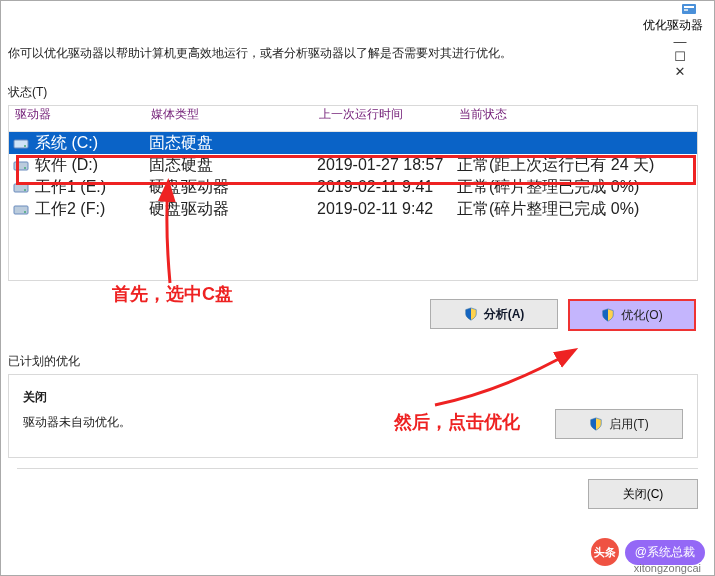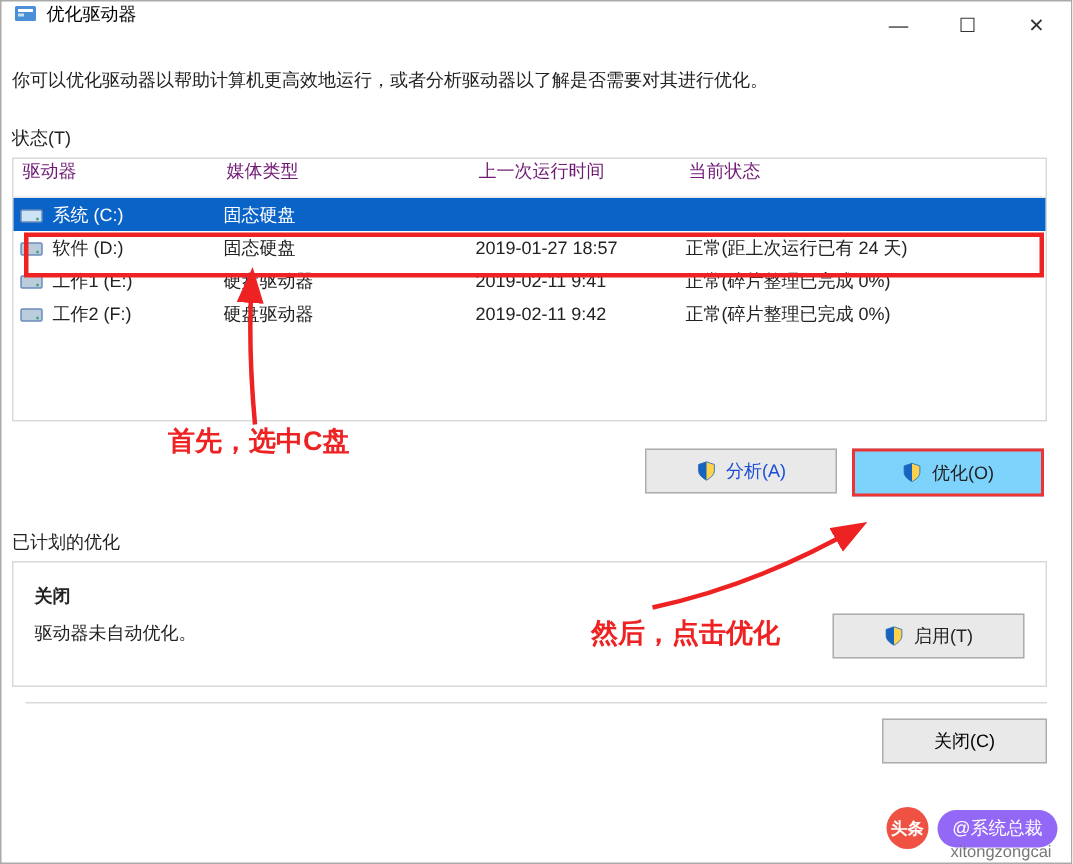--- a/index.html
+++ b/index.html
@@ -1,52 +1,52 @@
 <!DOCTYPE html>
 <html><head>
 <meta charset="utf-8">
 <style>
 * { box-sizing: border-box; margin: 0; padding: 0; font-family: "Microsoft YaHei", "Segoe UI", sans-serif; }
 body { background: #fff; width:715px; height:576px; overflow:hidden; position:relative; }
 
 .window { border:1px solid #aaa; width:715px; height:576px; background:#fff; }
-.titlebar { height:30px; display:flex; align-items:flex-start; padding:0 0 0 8px; font-size:12px; }
+.titlebar { height:30px; display:flex; align-items:flex-end; padding:0 11px 0 8px; font-size:12px;flex-direction:column; }
 .titlebar .icon { width:16px; height:16px; margin-right:6px; }
 .titlebar .spacer { flex:1; }
 .winbtn { width:46px; height:30px; display:flex; align-items:center; justify-content:center; font-size:13px; color:#333; }
 
 .body { padding: 14px 16px 10px 7px; font-size:12px; color:#222; }
 .intro { margin-bottom:22px; }
 
 .section-label { margin-bottom:4px; }
 
 .drive-frame { border:1px solid #d9d9d9; padding-top:0; margin-bottom:18px; }
 .column-header { display:flex; font-size:12px; color:#701a75; height:26px; align-items:flex-start; border-bottom:1px solid #e5e5e5; }
 .col { padding-left:6px; }
 .col-drive { width:136px; }
 .col-media { width:168px; }
 .col-last  { width:140px; }
 .col-status{ flex:1; }
 
 .rows { }
-.row { display:flex; height:22px; align-items:center; font-size:12px; padding-left:4px; }
+.row { display:flex; height:22px; align-items:center; font-size:16px; padding-left:4px; }
 .row.selected { background:#0a63c7; color:#fff; }
 .row .drv-icon { width:16px; height:14px; margin-right:6px; display:inline-flex; }
 .row .c { display:flex; align-items:center; }
 .row .c-drive { width:136px; }
 .row .c-media { width:168px; }
 .row .c-last  { width:140px; }
 .row .c-status{ flex:1; }
 
 .blurred { filter: blur(2px); opacity:0.9; }
 
 .button-row { display:flex; justify-content:flex-end; gap:10px; margin-bottom:22px; padding-right:2px;}
 .btn { border:1px solid #adadad; background:#e9e9e9; height:30px; min-width:128px; display:flex; align-items:center; justify-content:center; font-size:12px; gap:6px; padding:0 14px;}
-.btn.disabled { color:#1d4ed8; }
-.btn.highlight { border:2px solid #e33; height:32px; background:#7dd3fc;}
+.btn.disabled { color:#0f172a;font-weight:bold; }
+.btn.highlight { border:2px solid #e33; height:32px; background:#c4b5fd;}
 .shield { width:14px; height:14px; }
 
 .schedule-box { border:1px solid #d9d9d9; padding:14px 14px 18px 14px; display:flex; }
 .schedule-left { flex:1; }
 .schedule-left .closed { font-weight:bold; margin-bottom:8px; font-size:12px;}
 .schedule-left .desc { font-size:12px; }
 .schedule-right { display:flex; align-items:flex-start;margin-top:20px; }
 
 .footer-row { display:flex; justify-content:flex-end; padding:10px 16px; }
 .footer-row .btn { min-width:110px; }

